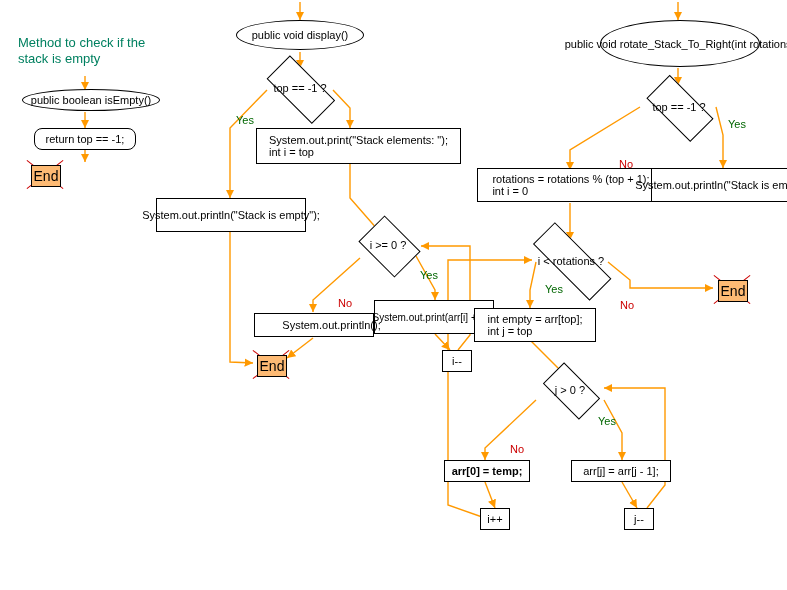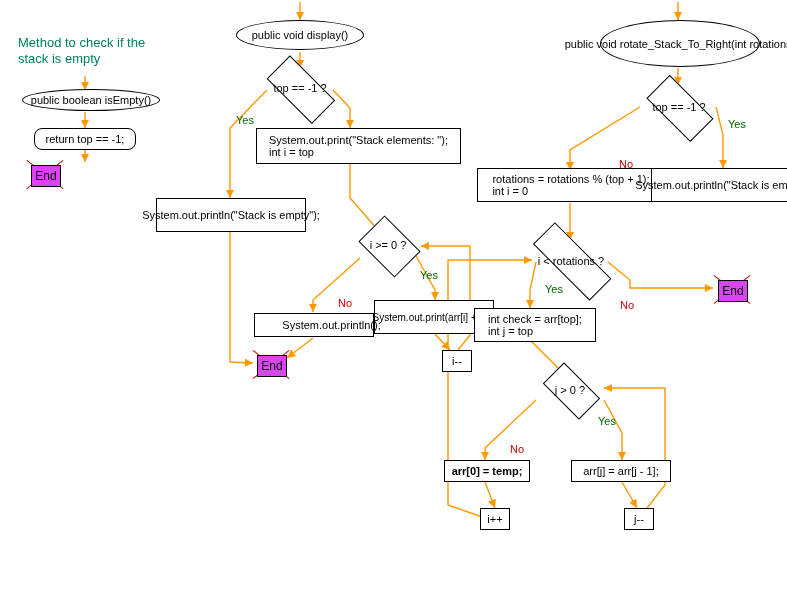--- a/index.html
+++ b/index.html
@@ -52,25 +52,25 @@
     width: 38px;
     height: 30px;
   }
   .end-marker .box {
     position: absolute;
     width: 28px;
     height: 20px;
     left: 5px;
     top: 5px;
     border: 1px solid #000;
-    background: #d946ef;
+    background: #fdba74;
     display: flex;
     align-items: center;
     justify-content: center;
-    font-size: 12px;
+    font-size: 14px;
     z-index: 1;
   }
   .end-marker .x1, .end-marker .x2 {
     position: absolute;
     width: 46px;
     height: 1px;
     background: #c00;
     left: -4px;
     top: 14px;
     z-index: 0;
@@ -196,21 +196,21 @@
 </div>
 <div class="edgelabel yes" style="left:545px; top:283px;">Yes</div>
 <div class="edgelabel no" style="left:620px; top:271px;">No</div>
 
 <div class="end-marker" style="left:713px; top:275px;">
   <div class="x1"></div>
     <div class="x2"></div>
   <div class="box">End</div>
 </div>
 
-<div class="shape rect" style="left:474px; top:308px; width:122px; height:34px; white-space:pre; text-align:left;">int check = arr[top];
+<div class="shape rect" style="left:474px; top:308px; width:122px; height:34px; white-space:pre; text-align:left;">int empty = arr[top];
 int j = top</div>
 <div class="diamond" style="left:535px; top:370px; width:70px; height:40px;">
   <div class="dshape"></div>
     <div class="dtxt">j &gt; 0 ?</div>
 </div>
 <div class="edgelabel no" style="left:510px; top:415px;">No</div>
 <div class="edgelabel yes" style="left:598px; top:415px;">Yes</div>
 
 <div class="shape rect" style="left:444px; top:460px; width:86px; height:22px;font-weight:bold;">arr[0] = temp;</div>
 <div class="shape rect" style="left:571px; top:460px; width:100px; height:22px;">arr[j] = arr[j - 1];</div>

